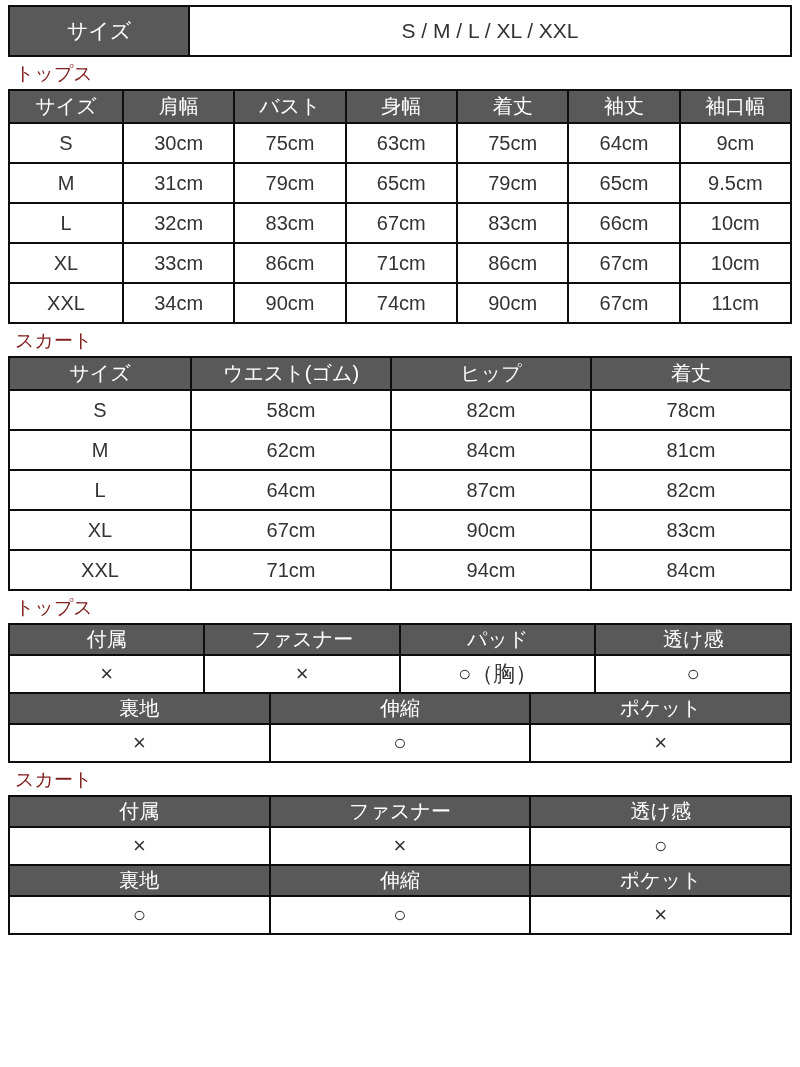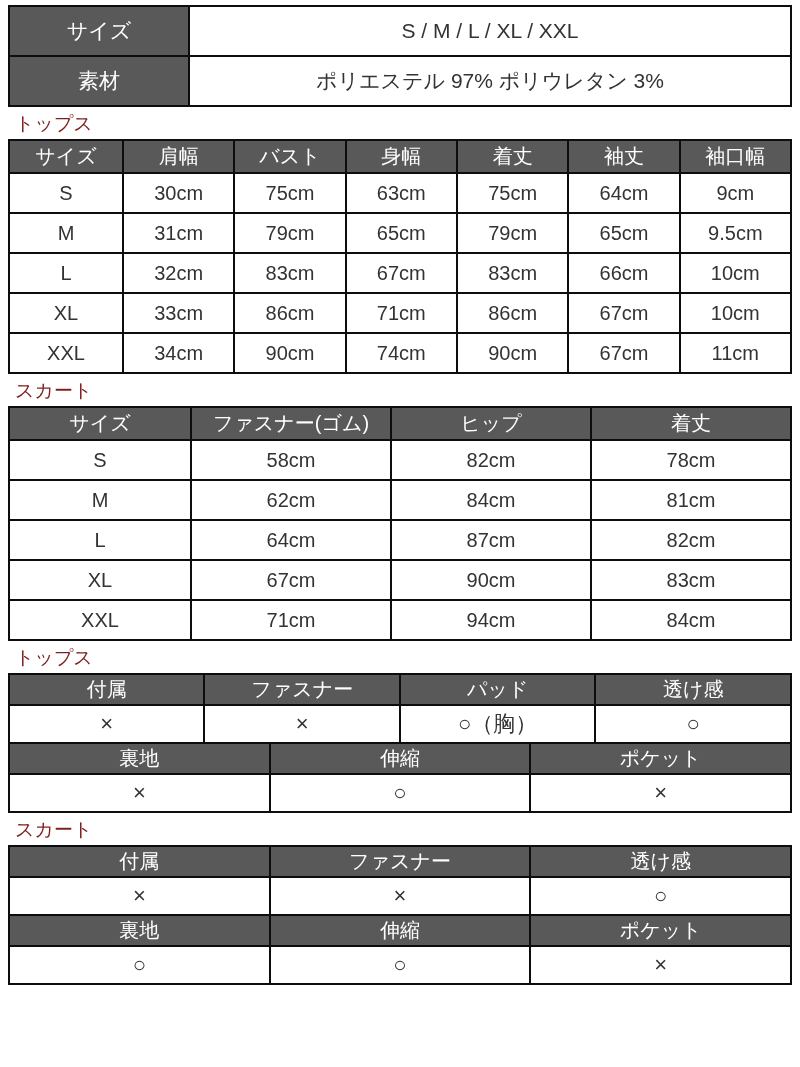--- a/index.html
+++ b/index.html
@@ -64,24 +64,20 @@
   <table class="info-table">
     <colgroup>
         <col style="width:180px">
         <col>
       </colgroup>
     <tbody>
       <tr>
         <th>サイズ</th>
         <td>S / M / L / XL / XXL</td>
       </tr>
-      <tr>
-        <th>素材</th>
-        <td>ポリエステル 97% ポリウレタン 3%</td>
-      </tr>
     </tbody>
   </table>
 
   <div class="section-label">トップス</div>
 
   <table class="size-table">
     <colgroup>
         <col style="width:114px">
         <col>
         <col>
@@ -155,21 +151,21 @@
   <table class="size-table">
     <colgroup>
         <col style="width:182px">
         <col>
         <col>
         <col>
       </colgroup>
     <thead>
       <tr>
         <th>サイズ</th>
-        <th>ファスナー(ゴム)</th>
+        <th>ウエスト(ゴム)</th>
         <th>ヒップ</th>
         <th>着丈</th>
       </tr>
     </thead>
     <tbody>
       <tr>
         <td>S</td>
         <td>58cm</td>
         <td>82cm</td>
         <td>78cm</td>

